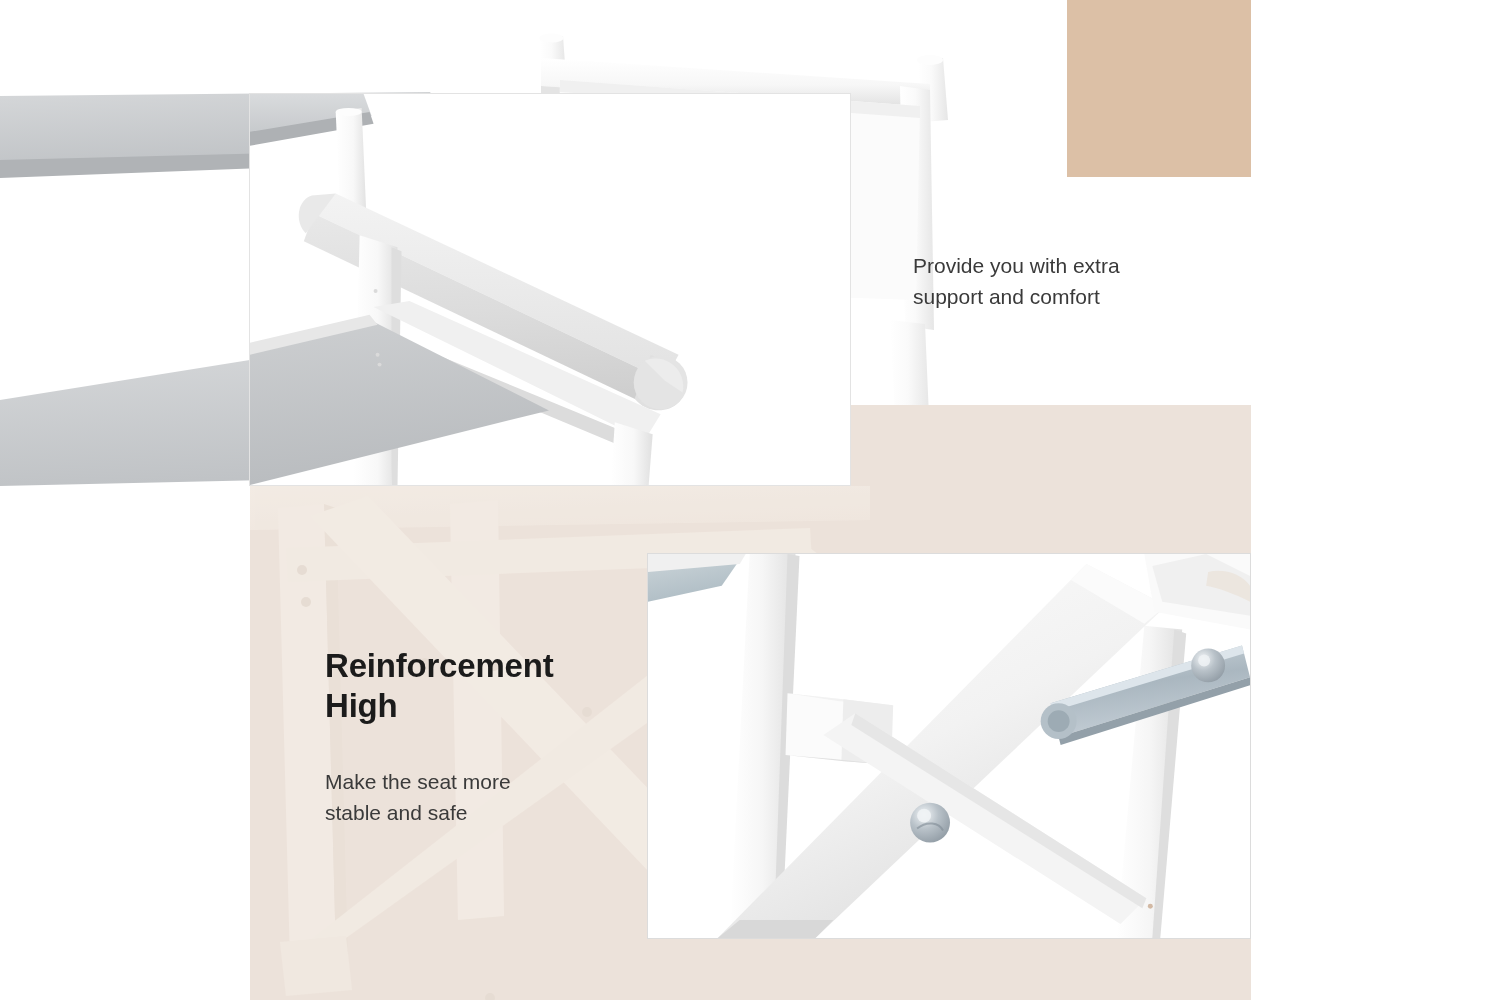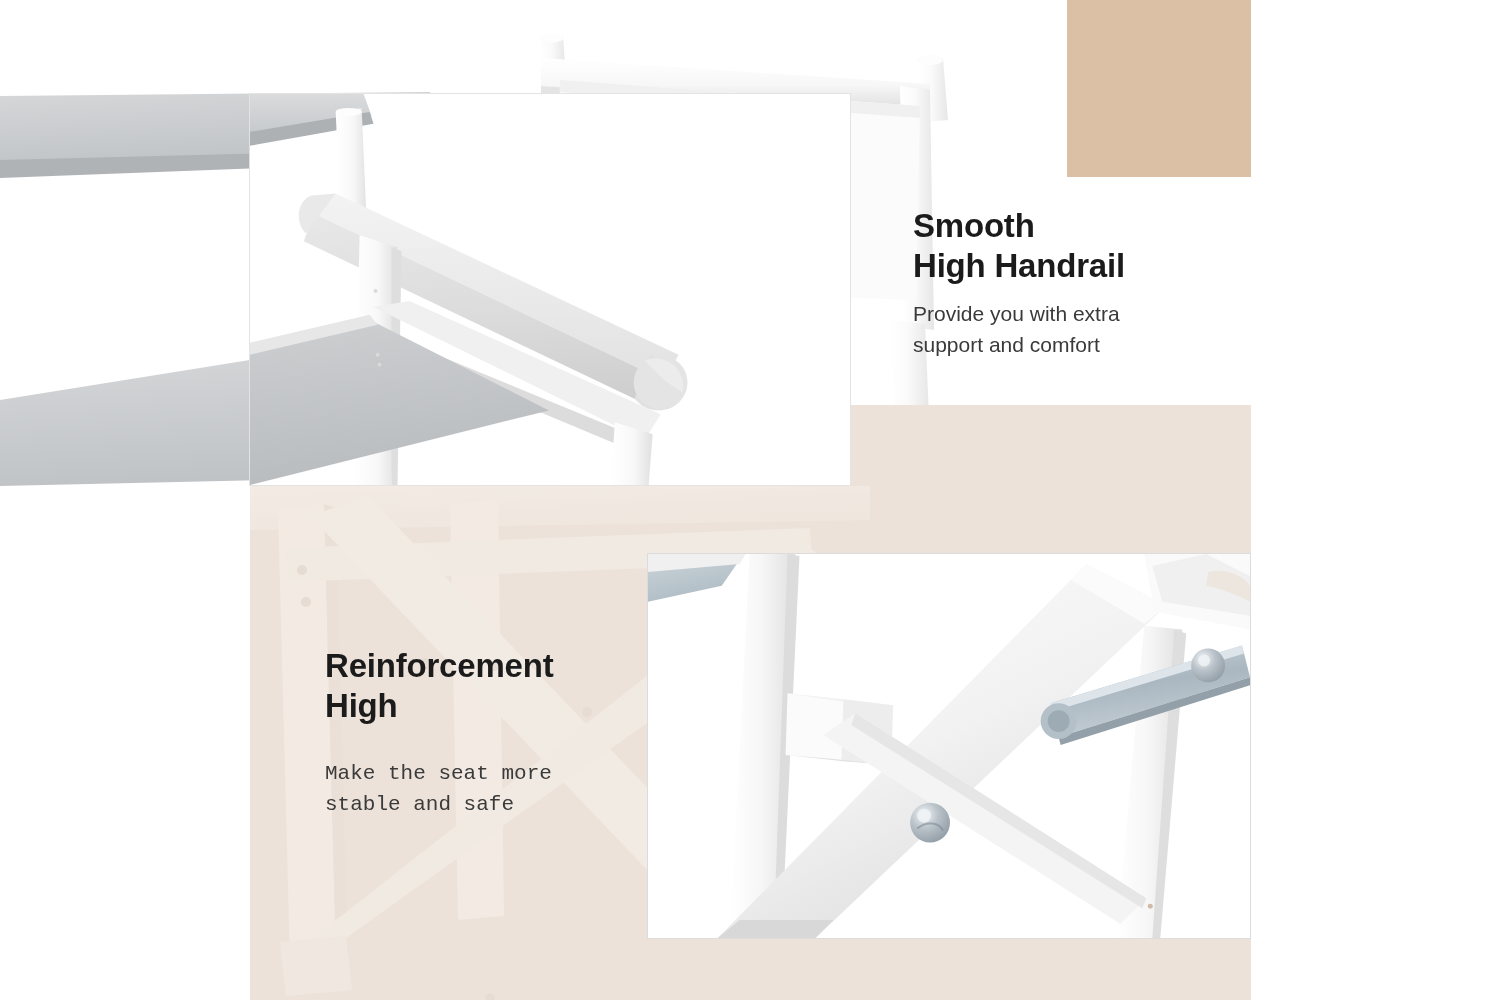--- a/index.html
+++ b/index.html
@@ -41,23 +41,23 @@
   .txt-title {
     font-size:33px; font-weight:bold; color:#1b1b1b;
     line-height:40px; letter-spacing:-0.2px;
     white-space:pre-line;
   }
   .txt-sub {
     font-size:21px; font-weight:normal; color:#3a3a3a;
     line-height:31px; white-space:pre-line;
   }
   #feature-handrail { left:913px; top:206px; }
-  #feature-handrail .txt-sub { margin-top:12px; }
+  #feature-handrail .txt-sub { margin-top:44px; }
   #feature-bars { left:325px; top:646px; }
-  #feature-bars .txt-sub { margin-top:32px;font-family:Liberation Mono, monospace; }
+  #feature-bars .txt-sub { margin-top:40px; }
 </style>
 </head>
 <body>
 
 <div id="stage">
 
   <div class="photo photo-bg-top">
     <svg viewBox="0 0 1500 486" preserveAspectRatio="none" aria-hidden="true">
       <defs>
         <linearGradient id="gWoodV" x1="0" y1="0" x2="1" y2="0">
@@ -275,22 +275,20 @@
 
       <circle cx="283" cy="270" r="20" fill="url(#gScrew)"></circle>
       <circle cx="277" cy="263" r="7" fill="#f0f3f5" opacity="0.9"></circle>
       <path d="M270 276 C280 268 292 270 296 278" stroke="#7f8b94" stroke-width="2" fill="none" opacity="0.6"></path>
 
       <circle cx="504" cy="354" r="2.5" fill="#d2b9a4"></circle>
     </svg>
   </div>
 
   <div class="txt-block" id="feature-handrail">
-    <div class="txt-title">Smooth
-High Handrail</div>
     <div class="txt-sub">Provide you with extra
 support and comfort</div>
   </div>
 
   <div class="txt-block" id="feature-bars">
     <div class="txt-title">Reinforcement
 High</div>
     <div class="txt-sub">Make the seat more
 stable and safe</div>
   </div>

